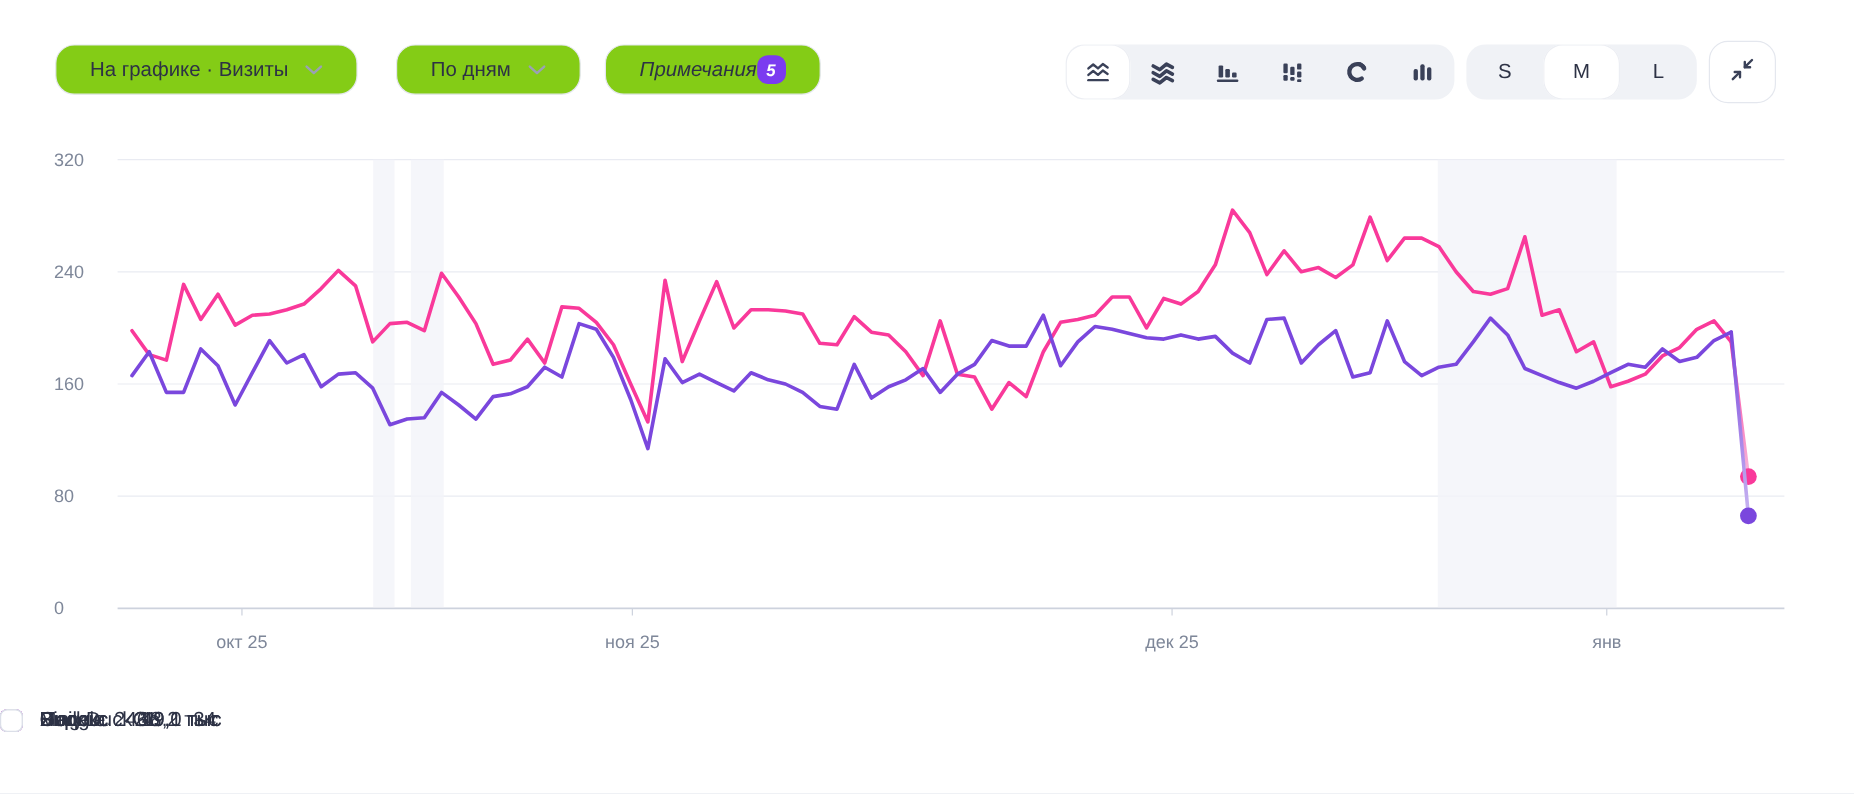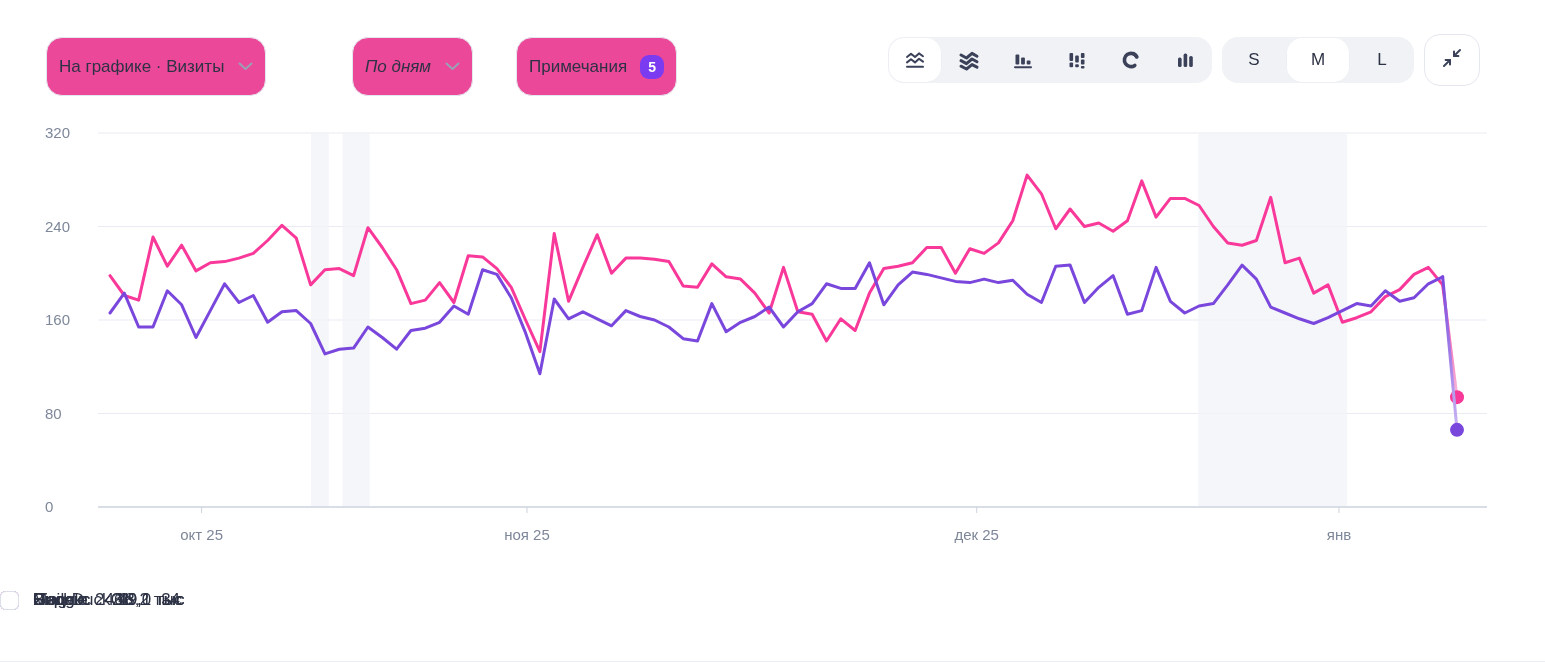--- a/index.html
+++ b/index.html
@@ -1,25 +1,25 @@
 <!DOCTYPE html>
 <html><head>
 <meta charset="utf-8">
 <style>
   html,body{margin:0;padding:0;background:#fff;}
   .app{position:relative;width:1545px;height:662px;background:#fff;overflow:hidden;
        font-family:"Liberation Sans",sans-serif;color:#2d3245;}
 
   
-  .btn{position:absolute;top:37px;height:59px;box-sizing:border-box;display:flex;align-items:center;
-       gap:14px;padding:0 12px;border:1px solid #e4e7ee;border-radius:16px;background:#ec4899;
+  .btn{position:absolute;top:37px;height:42px;box-sizing:border-box;display:flex;align-items:center;
+       gap:14px;padding:0 28px;border:1px solid #e4e7ee;border-radius:16px;background:#84cc16;
        font-size:17px;color:#2d3245;cursor:pointer;white-space:nowrap;}
   .btn-metric{left:46px;}
-  .btn-grouping{left:352px;font-style:italic;}
-  .btn-notes{left:516px;gap:13px;}
+  .btn-grouping{left:330px;}
+  .btn-notes{left:504px;gap:0;font-style:italic;}
   .chev{display:flex;align-items:center;}
   .badge{min-width:24px;height:24px;border-radius:9px;background:#7b3bf0;color:#fff;font-size:14px;
          font-weight:bold;display:flex;align-items:center;justify-content:center;padding:0 7px;box-sizing:border-box;}
 
   .icons-group{position:absolute;top:37px;left:888px;width:324px;height:46px;background:#f0f2f6;
                border-radius:16px;display:flex;}
   .icon-cell{width:54px;height:46px;display:flex;align-items:center;justify-content:center;
              border-radius:16px;cursor:pointer;}
   .icon-cell.active{background:#fff;box-shadow:inset 0 0 0 1px #eceef3;}
   .icon-cell svg{display:block;}

